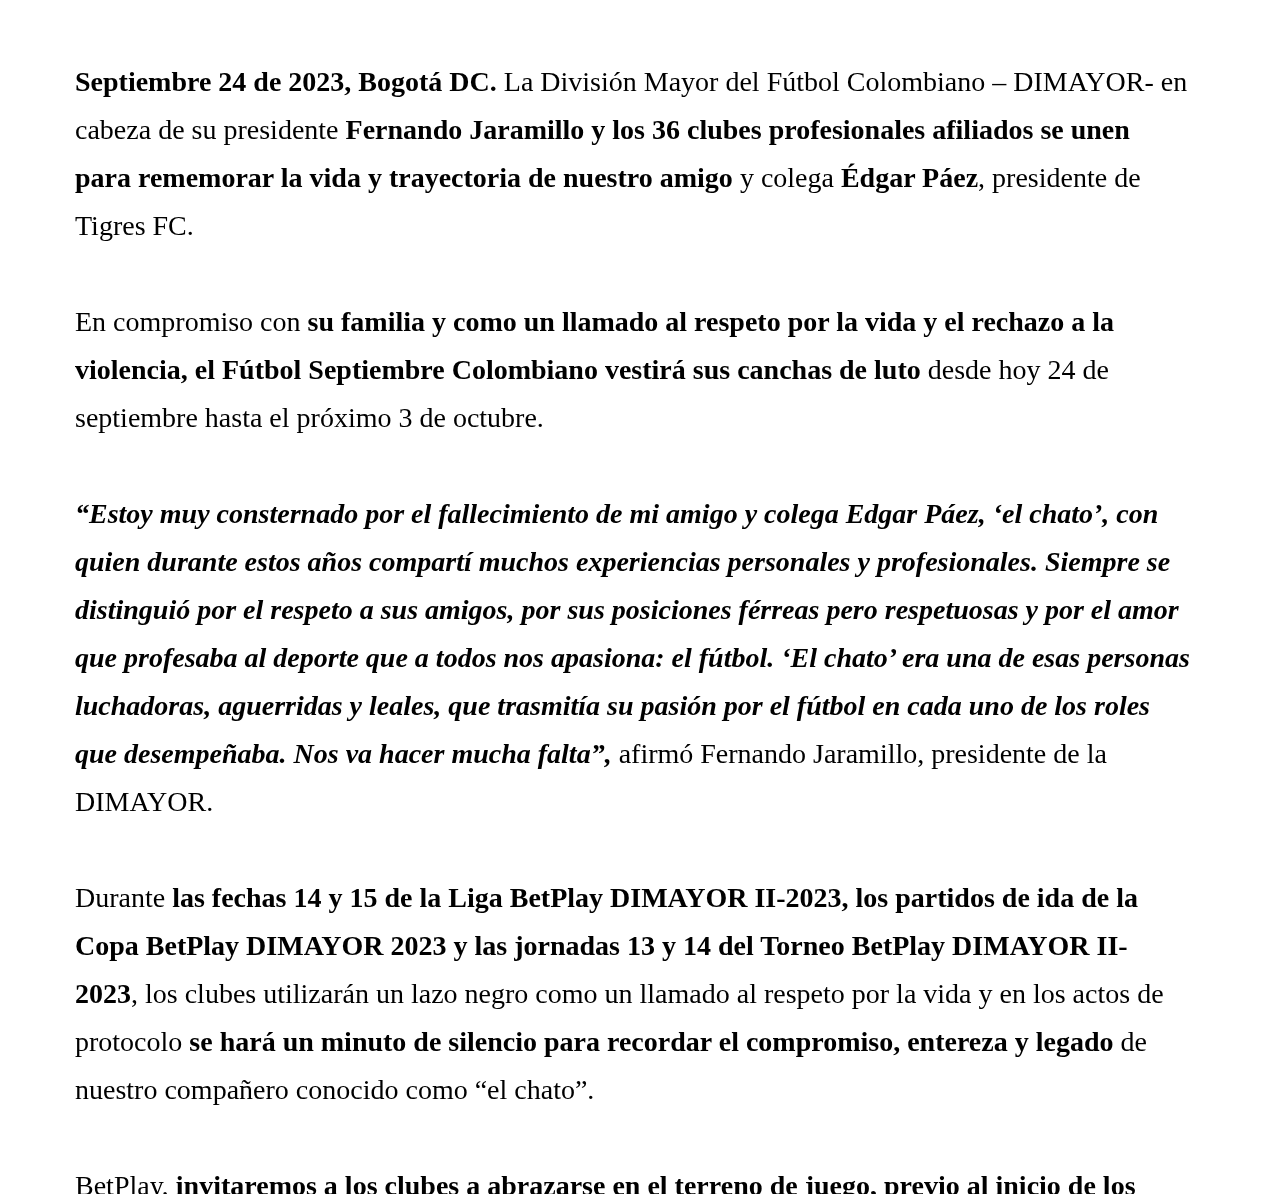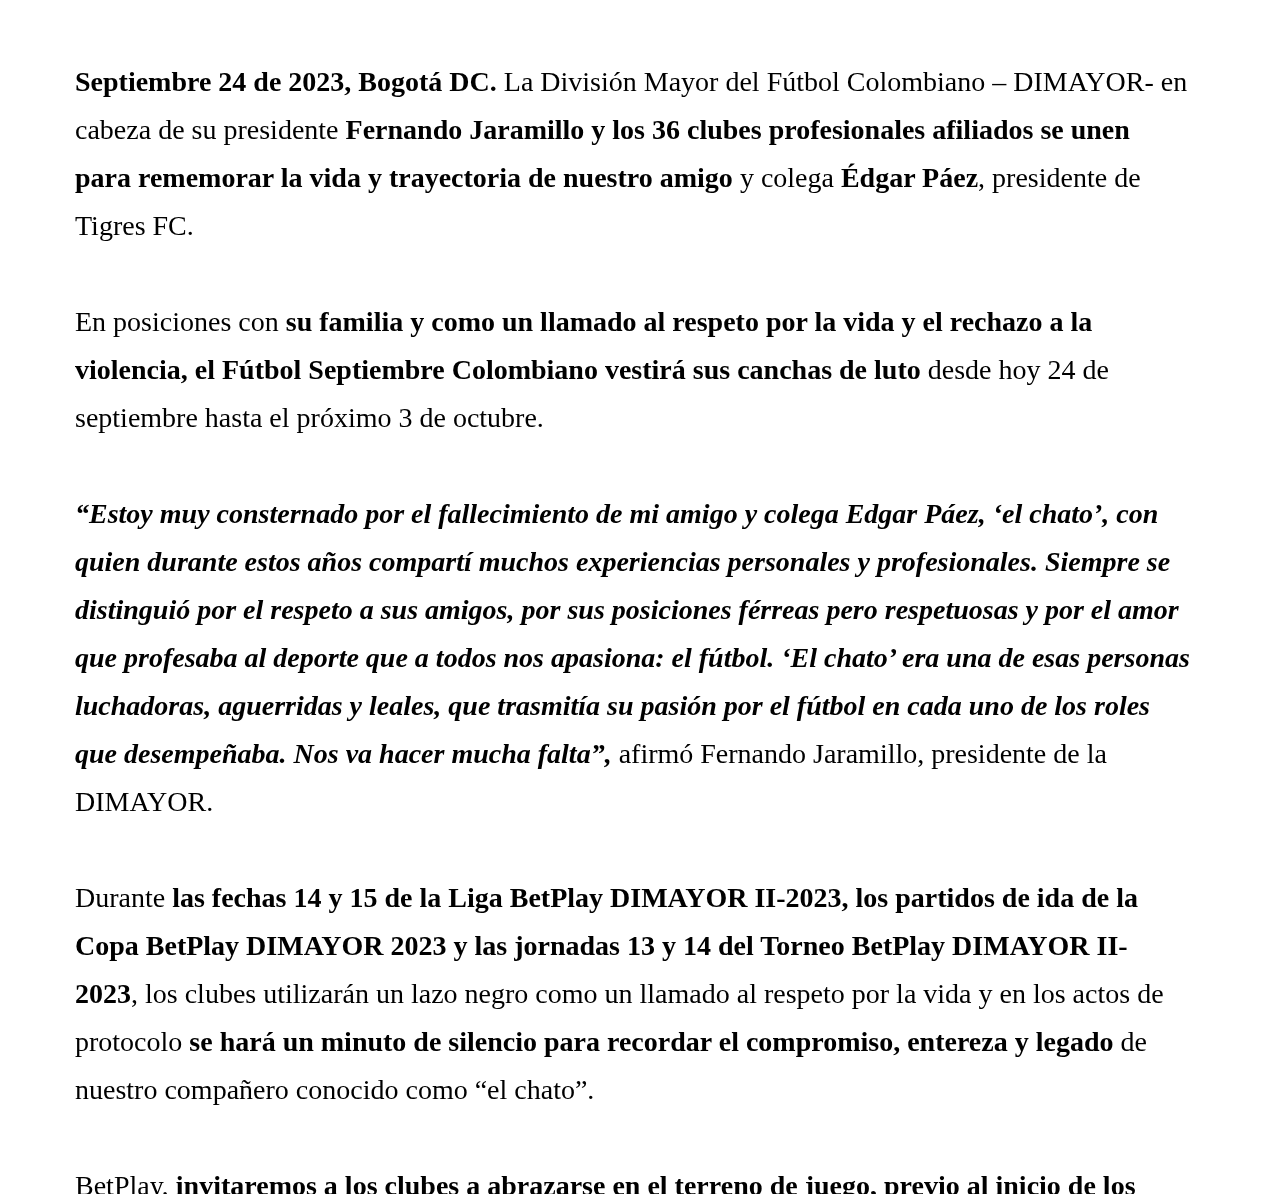--- a/index.html
+++ b/index.html
@@ -27,17 +27,17 @@
   }
   .run.regular { font-weight: normal; font-style: normal; }
   .run.bold { font-weight: bold; font-style: normal; }
   .run.bold-italic { font-weight: bold; font-style: italic; }
 </style>
 </head>
 <body style="background: rgb(255, 255, 255);">
 
 <div class="doc" id="doc" style="color: rgb(0, 0, 0);">
     <p class="para"><span class="run bold">Septiembre 24 de 2023, Bogotá DC.</span><span class="run regular"> La División Mayor del Fútbol Colombiano – DIMAYOR- en cabeza de su presidente </span><span class="run bold">Fernando Jaramillo y los 36 clubes profesionales afiliados se unen para rememorar la vida y trayectoria de nuestro amigo</span><span class="run regular"> y colega </span><span class="run bold">Édgar Páez</span><span class="run regular">, presidente de Tigres FC.</span></p>
-    <p class="para"><span class="run regular">En posiciones con </span><span class="run bold">su familia y como un llamado al respeto por la vida y el rechazo a la violencia, el Fútbol Septiembre Colombiano vestirá sus canchas de luto</span><span class="run regular"> desde hoy 24 de septiembre hasta el próximo 3 de octubre.</span></p>
+    <p class="para"><span class="run regular">En compromiso con </span><span class="run bold">su familia y como un llamado al respeto por la vida y el rechazo a la violencia, el Fútbol Septiembre Colombiano vestirá sus canchas de luto</span><span class="run regular"> desde hoy 24 de septiembre hasta el próximo 3 de octubre.</span></p>
     <p class="para"><span class="run bold-italic">“Estoy muy consternado por el fallecimiento de mi amigo y colega Edgar Páez, ‘el chato’, con quien durante estos años compartí muchos experiencias personales y profesionales. Siempre se distinguió por el respeto a sus amigos, por sus posiciones férreas pero respetuosas y por el amor que profesaba al deporte que a todos nos apasiona: el fútbol. ‘El chato’ era una de esas personas luchadoras, aguerridas y leales, que trasmitía su pasión por el fútbol en cada uno de los roles que desempeñaba. Nos va hacer mucha falta”,</span><span class="run regular"> afirmó Fernando Jaramillo, presidente de la DIMAYOR.</span></p>
     <p class="para"><span class="run regular">Durante </span><span class="run bold">las fechas 14 y 15 de la Liga BetPlay DIMAYOR II-2023, los partidos de ida de la Copa BetPlay DIMAYOR 2023 y las jornadas 13 y 14 del Torneo BetPlay DIMAYOR II-2023</span><span class="run regular">, los clubes utilizarán un lazo negro como un llamado al respeto por la vida y en los actos de protocolo </span><span class="run bold">se hará un minuto de silencio para recordar el compromiso, entereza y legado</span><span class="run regular"> de nuestro compañero conocido como “el chato”.</span></p>
     <p class="para"><span class="run regular">BetPlay, </span><span class="run bold">invitaremos a los clubes a abrazarse en el terreno de juego, previo al inicio de los encuentros, como una muestra del juego limpio, el conocido a la violencia</span><span class="run regular"> y la pasión del FPC.</span></p>
   </div>
 
 </body></html>

